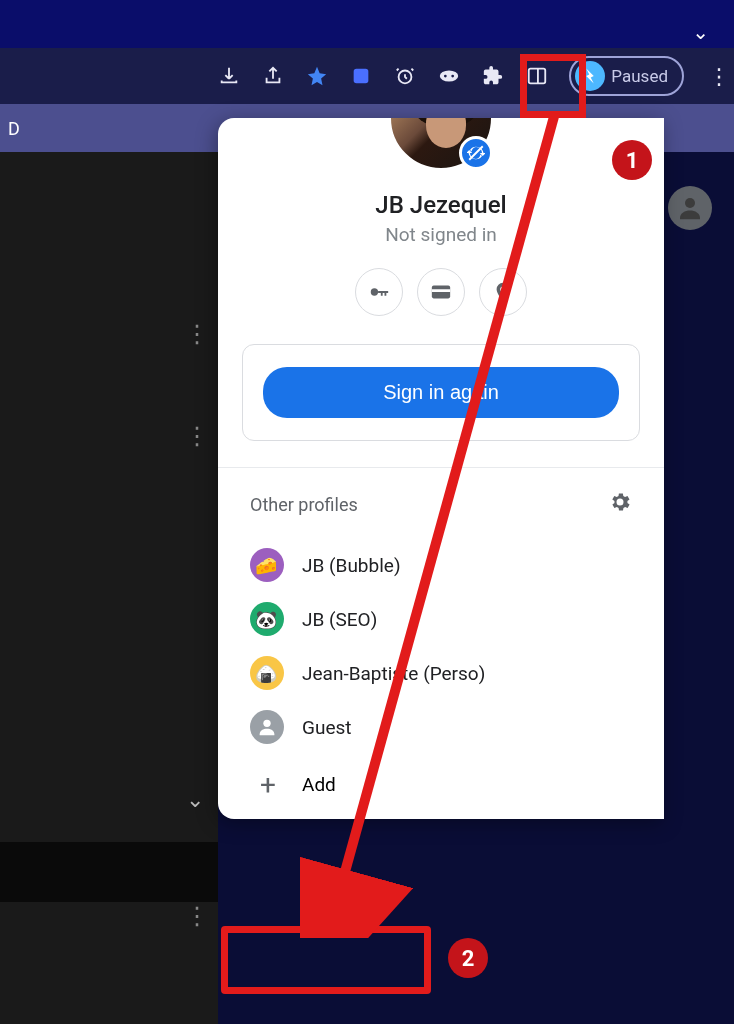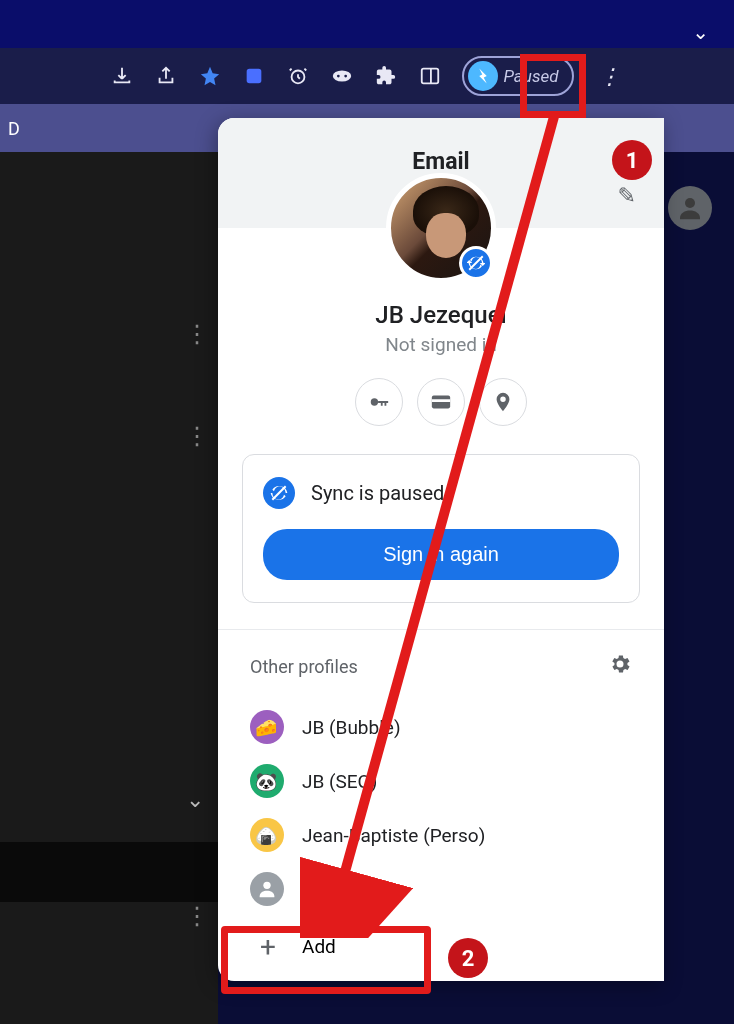--- a/index.html
+++ b/index.html
@@ -21,23 +21,22 @@
       right: 25px;
       top: 20px;
       color: white;
       font-size: 20px;
     }
     .toolbar {
       height: 56px;
       background: #1a1d4a;
       display: flex;
       align-items: center;
-      justify-content: center;
+      justify-content: flex-end;
       gap: 20px;
-      font-style: italic;
     }
     .tb-icon {
       width: 24px;
       height: 24px;
       display: flex;
       align-items: center;
       justify-content: center;
       color: #e8e8f5;
       cursor: pointer;
     }
@@ -374,24 +373,20 @@
 </div>
 
 <div class="right-avatar">
   <svg viewBox="0 0 24 24">
       <circle cx="12" cy="8" r="4"></circle>
       <path d="M4 20c0-4 4-6 8-6s8 2 8 6v1H4z"></path>
     </svg>
 </div>
 
 <div class="profile-panel">
-  <div class="panel-header">
-    <h2>Email</h2>
-    <div class="edit-icon">✎</div>
-  </div>
   <div class="avatar-big">
     <div class="sync-badge">
       <svg viewBox="0 0 24 24">
           <path d="M12 4a8 8 0 018 8h-3l4 4 4-4h-3A10 10 0 004 8l2 2a8 8 0 016-6zm0 16a8 8 0 01-8-8h3L3 8l-4 4h3a10 10 0 0018 4l-2-2a8 8 0 01-6 6z"></path>
           <line x1="3" y1="21" x2="21" y2="3" stroke="#fff" stroke-width="2.5"></line>
         </svg>
     </div>
   </div>
   <div class="name-block">
     <div class="name">JB Jezequel</div>
@@ -410,29 +405,20 @@
           <rect x="2" y="9" width="20" height="3" fill="#fff"></rect>
         </svg>
     </div>
     <div class="aicon">
       <svg viewBox="0 0 24 24">
           <path d="M12 2a7 7 0 00-7 7c0 5 7 13 7 13s7-8 7-13a7 7 0 00-7-7zm0 10a3 3 0 110-6 3 3 0 010 6z"></path>
         </svg>
     </div>
   </div>
   <div class="sync-card">
-    <div class="sync-row">
-      <div class="icon-c">
-        <svg viewBox="0 0 24 24">
-            <path d="M12 4a8 8 0 018 8h2A10 10 0 004 8l2 2a8 8 0 016-6zm0 16a8 8 0 01-8-8H2a10 10 0 0018 4l-2-2a8 8 0 01-6 6z"></path>
-            <line x1="4" y1="20" x2="20" y2="4" stroke="#fff" stroke-width="2.5"></line>
-          </svg>
-      </div>
-      <span>Sync is paused</span>
-    </div>
     <button class="signin-btn">Sign in again</button>
   </div>
   <div class="divider"></div>
   <div class="profiles-section">
     <div class="profiles-header">
       <span>Other profiles</span>
       <div class="gear">
         <svg viewBox="0 0 24 24">
             <path d="M19.4 13l.1-1-.1-1 2.1-1.6-2-3.4-2.5 1a7 7 0 00-1.7-1l-.4-2.6h-4l-.4 2.6a7 7 0 00-1.7 1l-2.5-1-2 3.4L6.5 11l-.1 1 .1 1-2.1 1.6 2 3.4 2.5-1a7 7 0 001.7 1l.4 2.6h4l.4-2.6a7 7 0 001.7-1l2.5 1 2-3.4zM12 15.5A3.5 3.5 0 1112 8.5a3.5 3.5 0 010 7z"></path>
           </svg>

